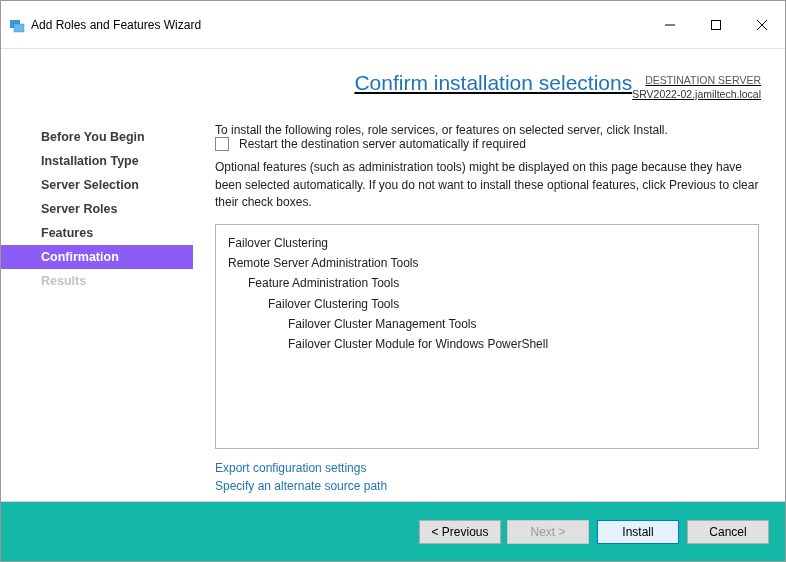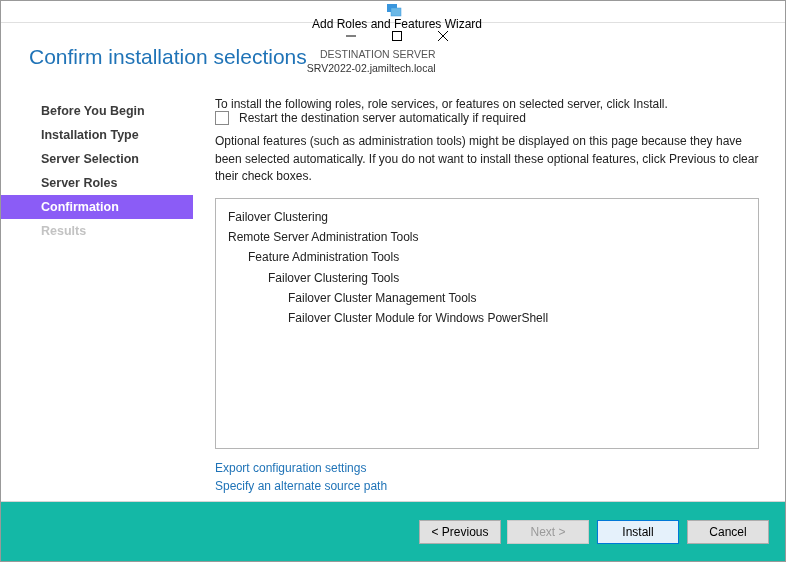--- a/index.html
+++ b/index.html
@@ -10,26 +10,25 @@
     width: 786px;
     height: 562px;
     overflow: hidden;
     border: 1px solid #999;
     display: flex;
     flex-direction: column;
   }
 
   
   .titlebar {
-    height: 22px;
+    height: 48px;
     display: flex;
     align-items: center;
     padding: 0 0 0 8px;
     border-bottom: 1px solid #e0e0e0;
-    flex-direction: column;
   }
   .titlebar .app-icon {
     width: 16px; height: 16px;
     margin-right: 6px;
     display:flex;align-items:center;justify-content:center;
   }
   .titlebar .title {
     flex: 1;
     font-size: 12px;
     color: #000;
@@ -41,22 +40,23 @@
     align-items: center;
     justify-content: center;
     font-size: 11px;
     color:#000;
   }
 
   
   .header-region {
     padding: 22px 24px 10px 28px;
     display: flex;
-    justify-content: flex-start;
+    justify-content: flex-end;
     align-items: flex-start;
+    text-decoration: underline;
   }
   .page-heading {
     color: #1f73b7;
     font-size: 21px;
     font-weight: 400;
   }
   .dest-block {
     text-align: right;
     font-size: 10.5px;
     color: #444;
@@ -222,20 +222,21 @@
   </div>
 </div>
 
 <div class="body-region">
 
   <div class="sidebar">
     <div class="side-item">Before You Begin</div>
     <div class="side-item">Installation Type</div>
     <div class="side-item">Server Selection</div>
     <div class="side-item">Server Roles</div>
+    <div class="side-item">Features</div>
     <div class="side-item active">Confirmation</div>
     <div class="side-item disabled">Results</div>
   </div>
 
   <div class="content">
     <div class="intro-text">To install the following roles, role services, or features on selected server, click Install.</div>
 
     <div class="checkbox-row">
       <div class="chk"></div>
       <span class="chk-label">Restart the destination server automatically if required</span>

